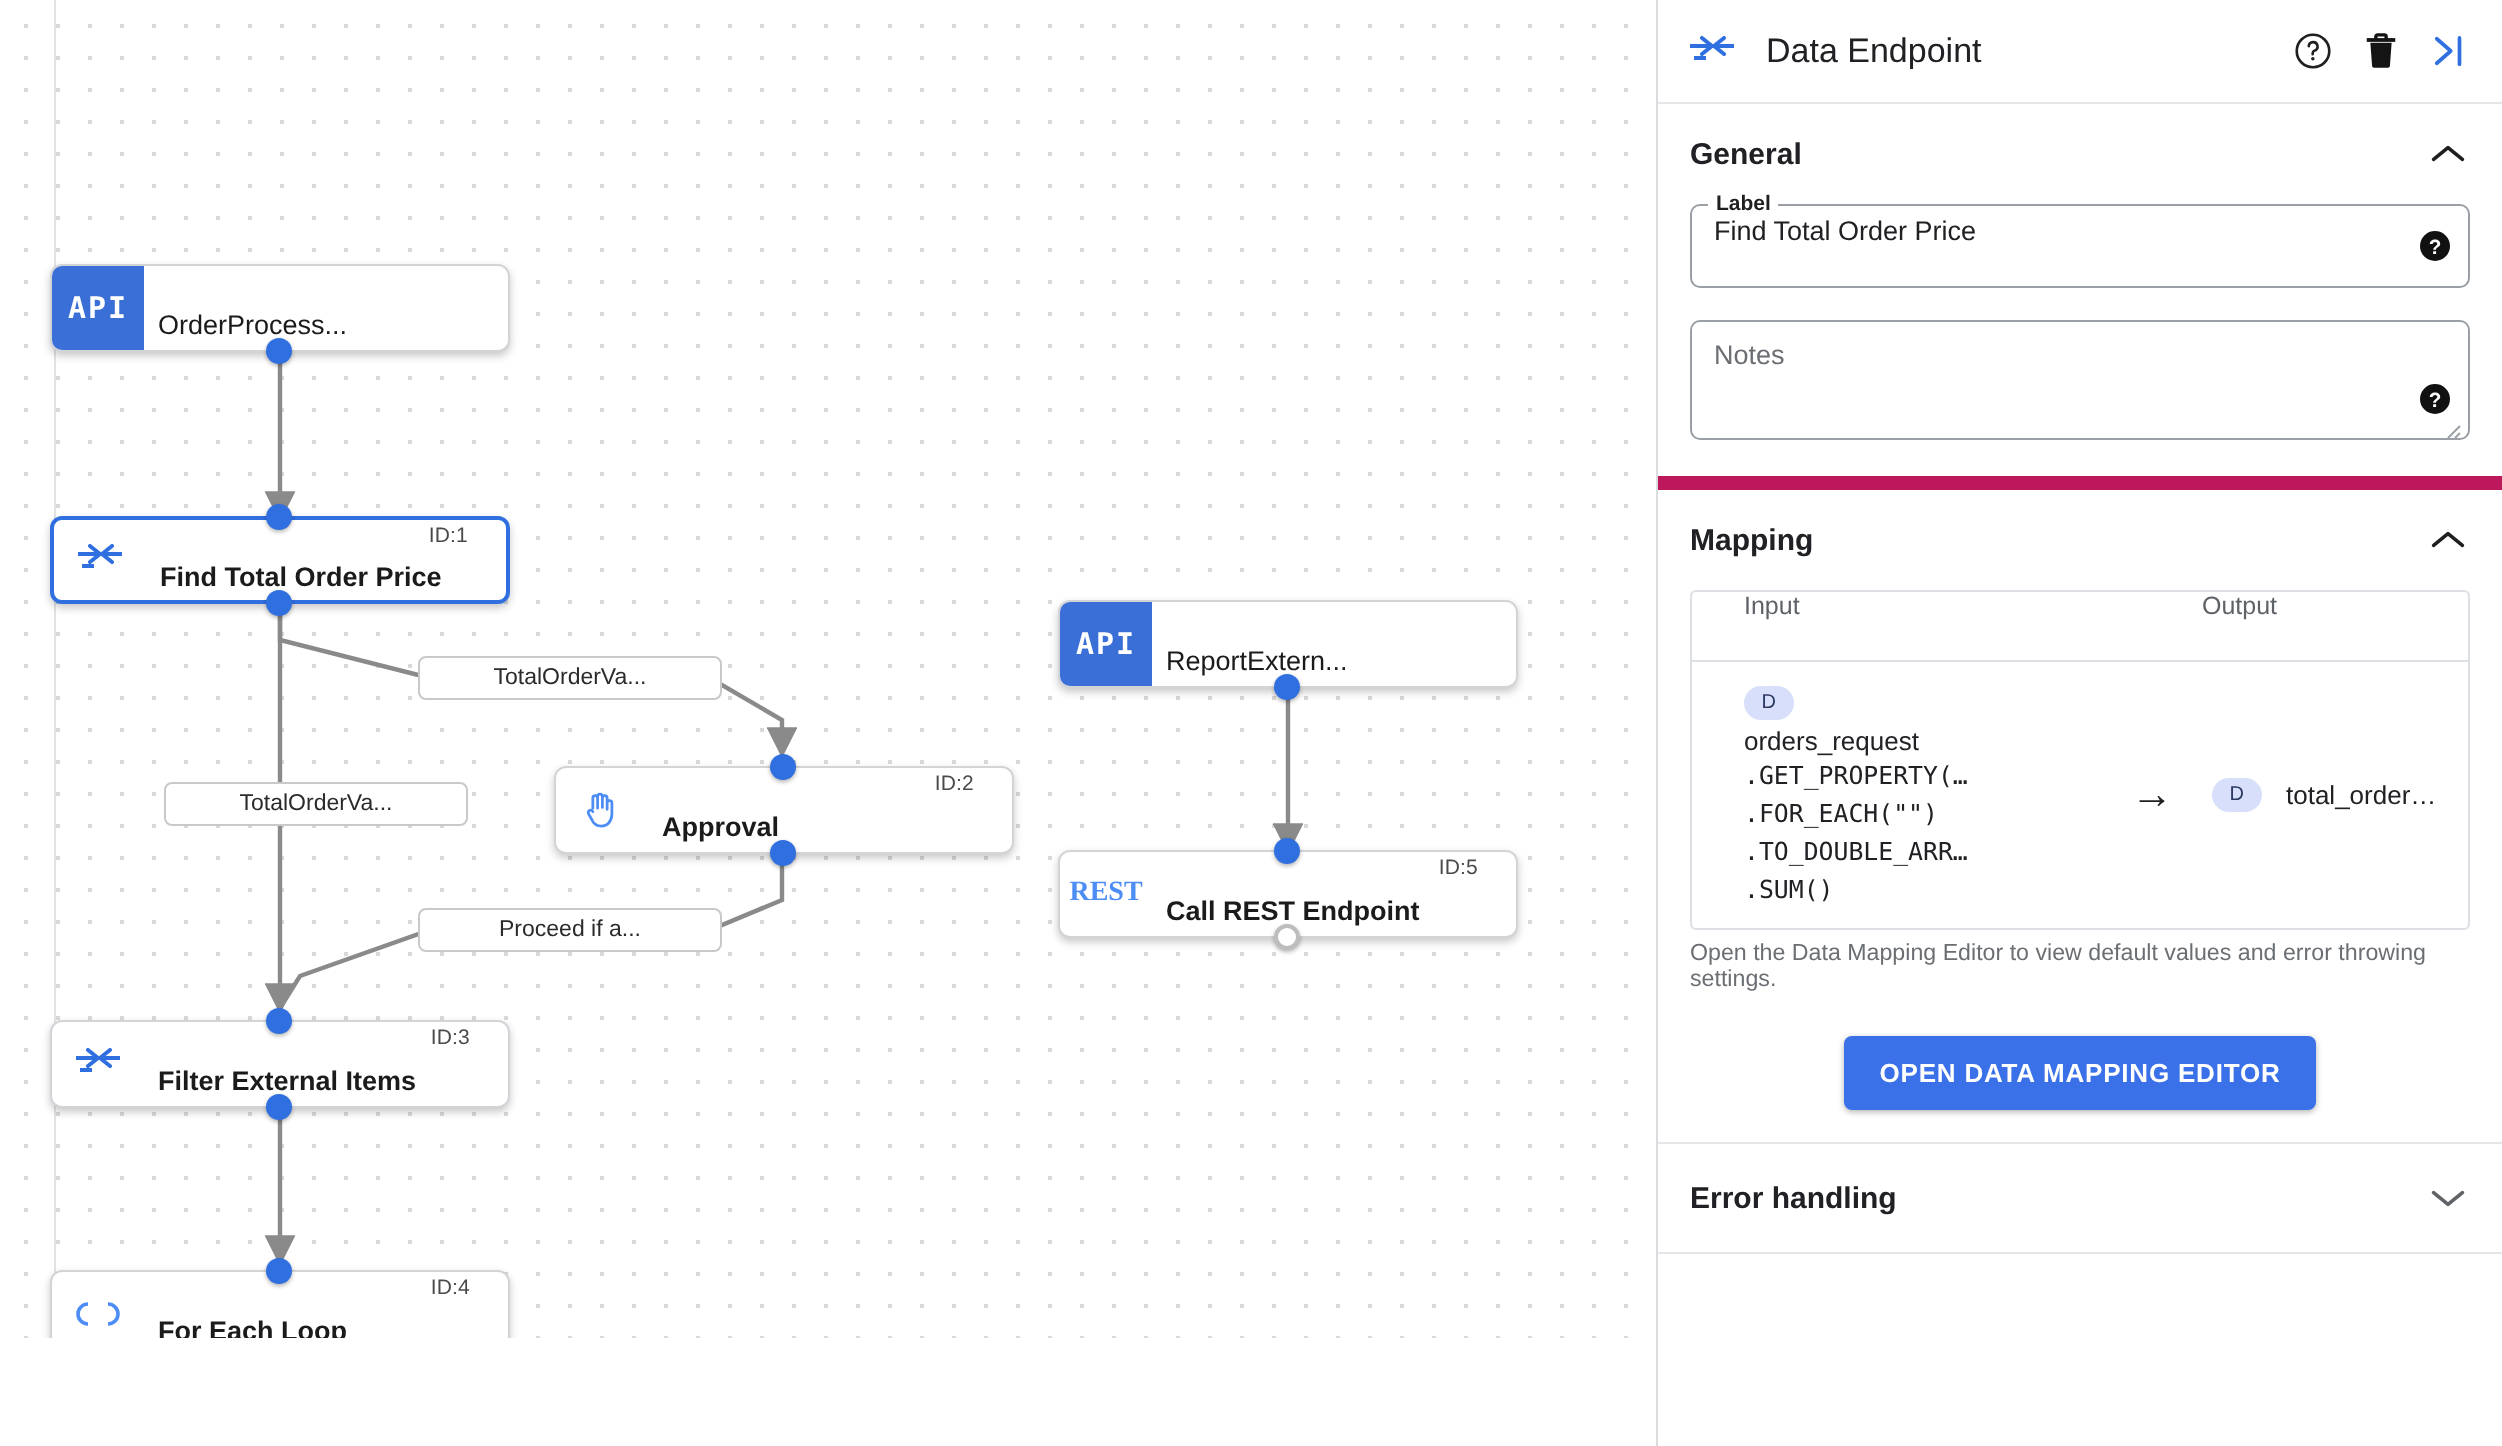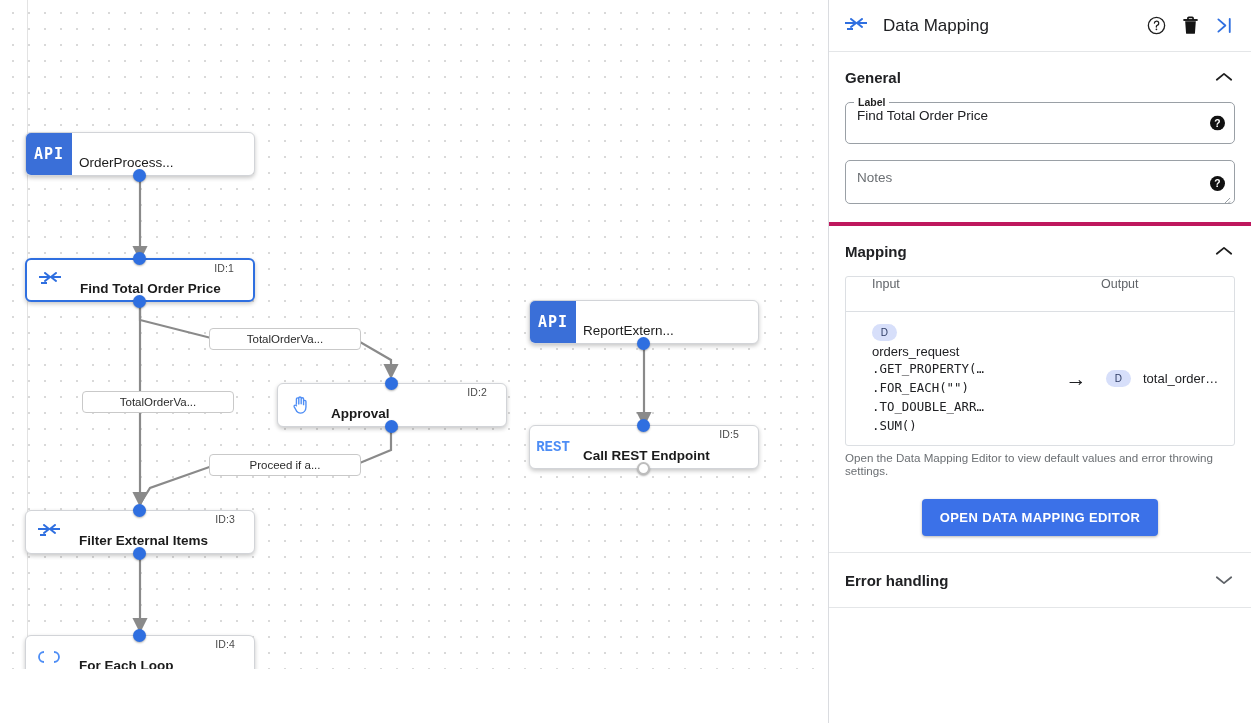--- a/index.html
+++ b/index.html
@@ -75,21 +75,21 @@
     letter-spacing: 1px;
     display: flex;
     align-items: center;
     justify-content: center;
     flex: 0 0 auto;
   }
   .node-rest-badge {
     width: 46px;
     height: 100%;
     color: #4d8df5;
-    font-family: Liberation Mono, monospace;
+    font-family: Liberation Serif, serif;
     font-size: 14px;
     font-weight: bold;
     letter-spacing: 0px;
     display: flex;
     align-items: center;
     justify-content: center;
     flex: 0 0 auto;
   }
   .node-icon {
     width: 46px;
@@ -185,21 +185,21 @@
     display: flex;
     align-items: center;
     justify-content: center;
     margin-left: 4px;
   }
 
   .section {
     padding: 14px 16px 16px 16px;
     box-sizing: border-box;
   }
-  .section.bordered { border-bottom: 4px solid #be185d; }
+  .section.bordered { border-bottom: 7px solid #be185d; }
 
   .section-head {
     display: flex;
     align-items: center;
     justify-content: space-between;
     margin-bottom: 14px;
   }
   .section-title {
     font-size: 15px;
     font-weight: bold;
@@ -232,21 +232,21 @@
     padding: 0 4px;
     font-size: 10.5px;
     font-weight: bold;
     color: #1f1f1f;
   }
   .field-value {
     font-size: 13.5px;
     color: #202124;
   }
   .field.textarea {
-    height: 44px;
+    height: 60px;
     align-items: flex-start;
     padding-top: 9px;
     margin-bottom: 2px;
   }
   .field-placeholder {
     font-size: 13.5px;
     color: #6b6f73;
   }
   .help-dot {
     position: absolute;
@@ -494,21 +494,21 @@
     <div class="panel-header">
       <div class="panel-header-icon">
         <svg width="24" height="16" viewBox="0 0 24 16">
           <path d="M1 5 H11" stroke="#2f6fe0" stroke-width="2" fill="none"></path>
           <path d="M7 1 L12 5 L7 9" stroke="#2f6fe0" stroke-width="2" fill="none" stroke-linecap="round" stroke-linejoin="round"></path>
           <path d="M23 5 H14" stroke="#2f6fe0" stroke-width="2" fill="none"></path>
           <path d="M18 1 L13 5 L18 9" stroke="#2f6fe0" stroke-width="2" fill="none" stroke-linecap="round" stroke-linejoin="round"></path>
           <path d="M3 11 H9" stroke="#2f6fe0" stroke-width="2" fill="none"></path>
         </svg>
       </div>
-      <div class="panel-title">Data Mapping</div>
+      <div class="panel-title">Data Endpoint</div>
 
       <div class="hdr-btn">
         <svg width="21" height="21" viewBox="0 0 24 24">
           <circle cx="12" cy="12" r="9.3" stroke="#1f1f1f" stroke-width="1.5" fill="none"></circle>
           <path d="M9.6 9.2a2.5 2.5 0 1 1 3.2 2.6c-.7.3-1 .8-1 1.6v.4" stroke="#1f1f1f" stroke-width="1.5" fill="none" stroke-linecap="round"></path>
           <circle cx="11.9" cy="16.4" r="1" fill="#1f1f1f"></circle>
         </svg>
       </div>
 
       <div class="hdr-btn">

